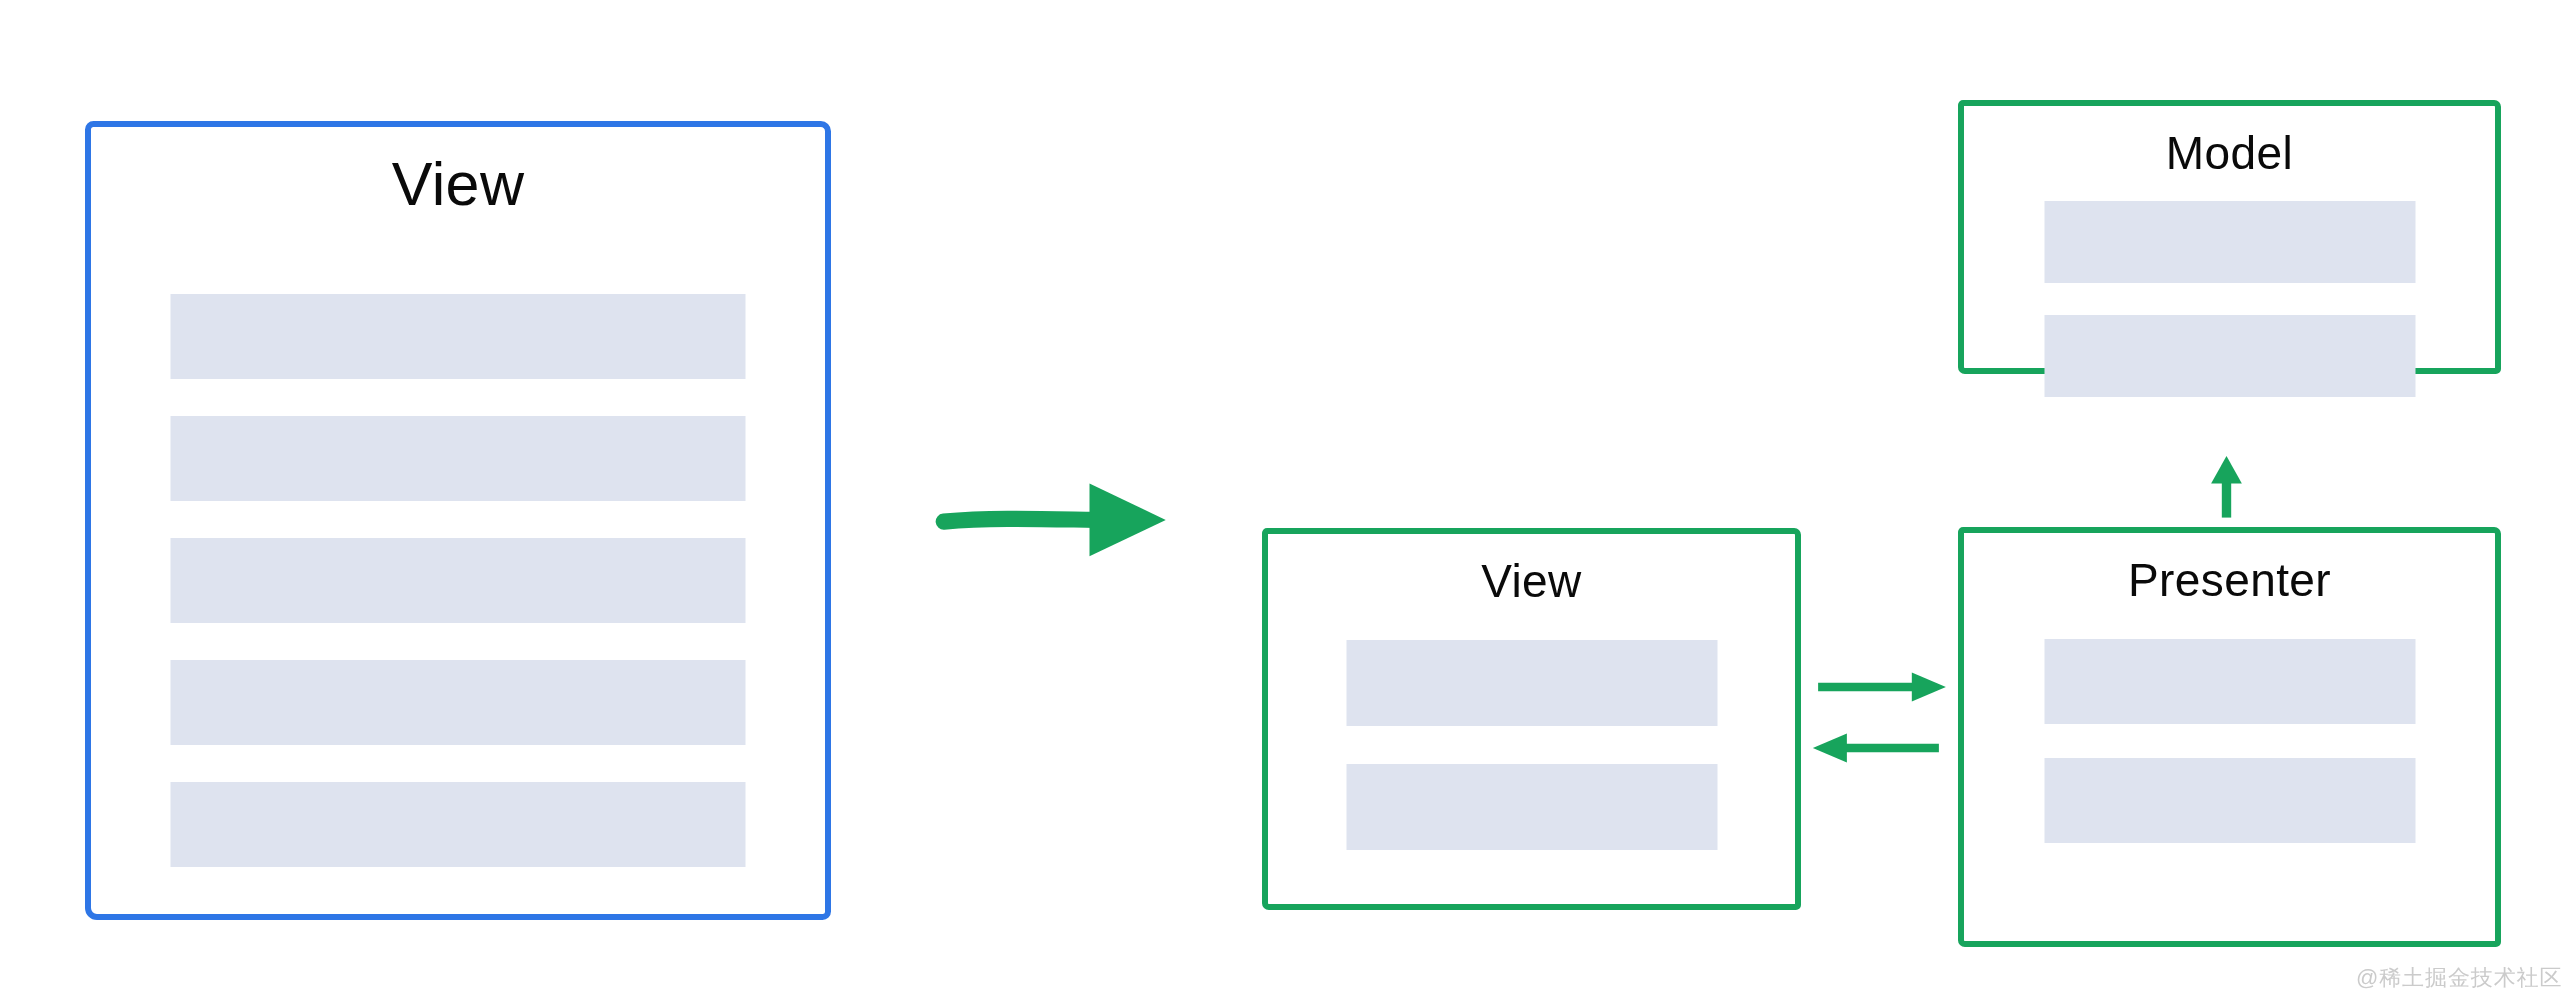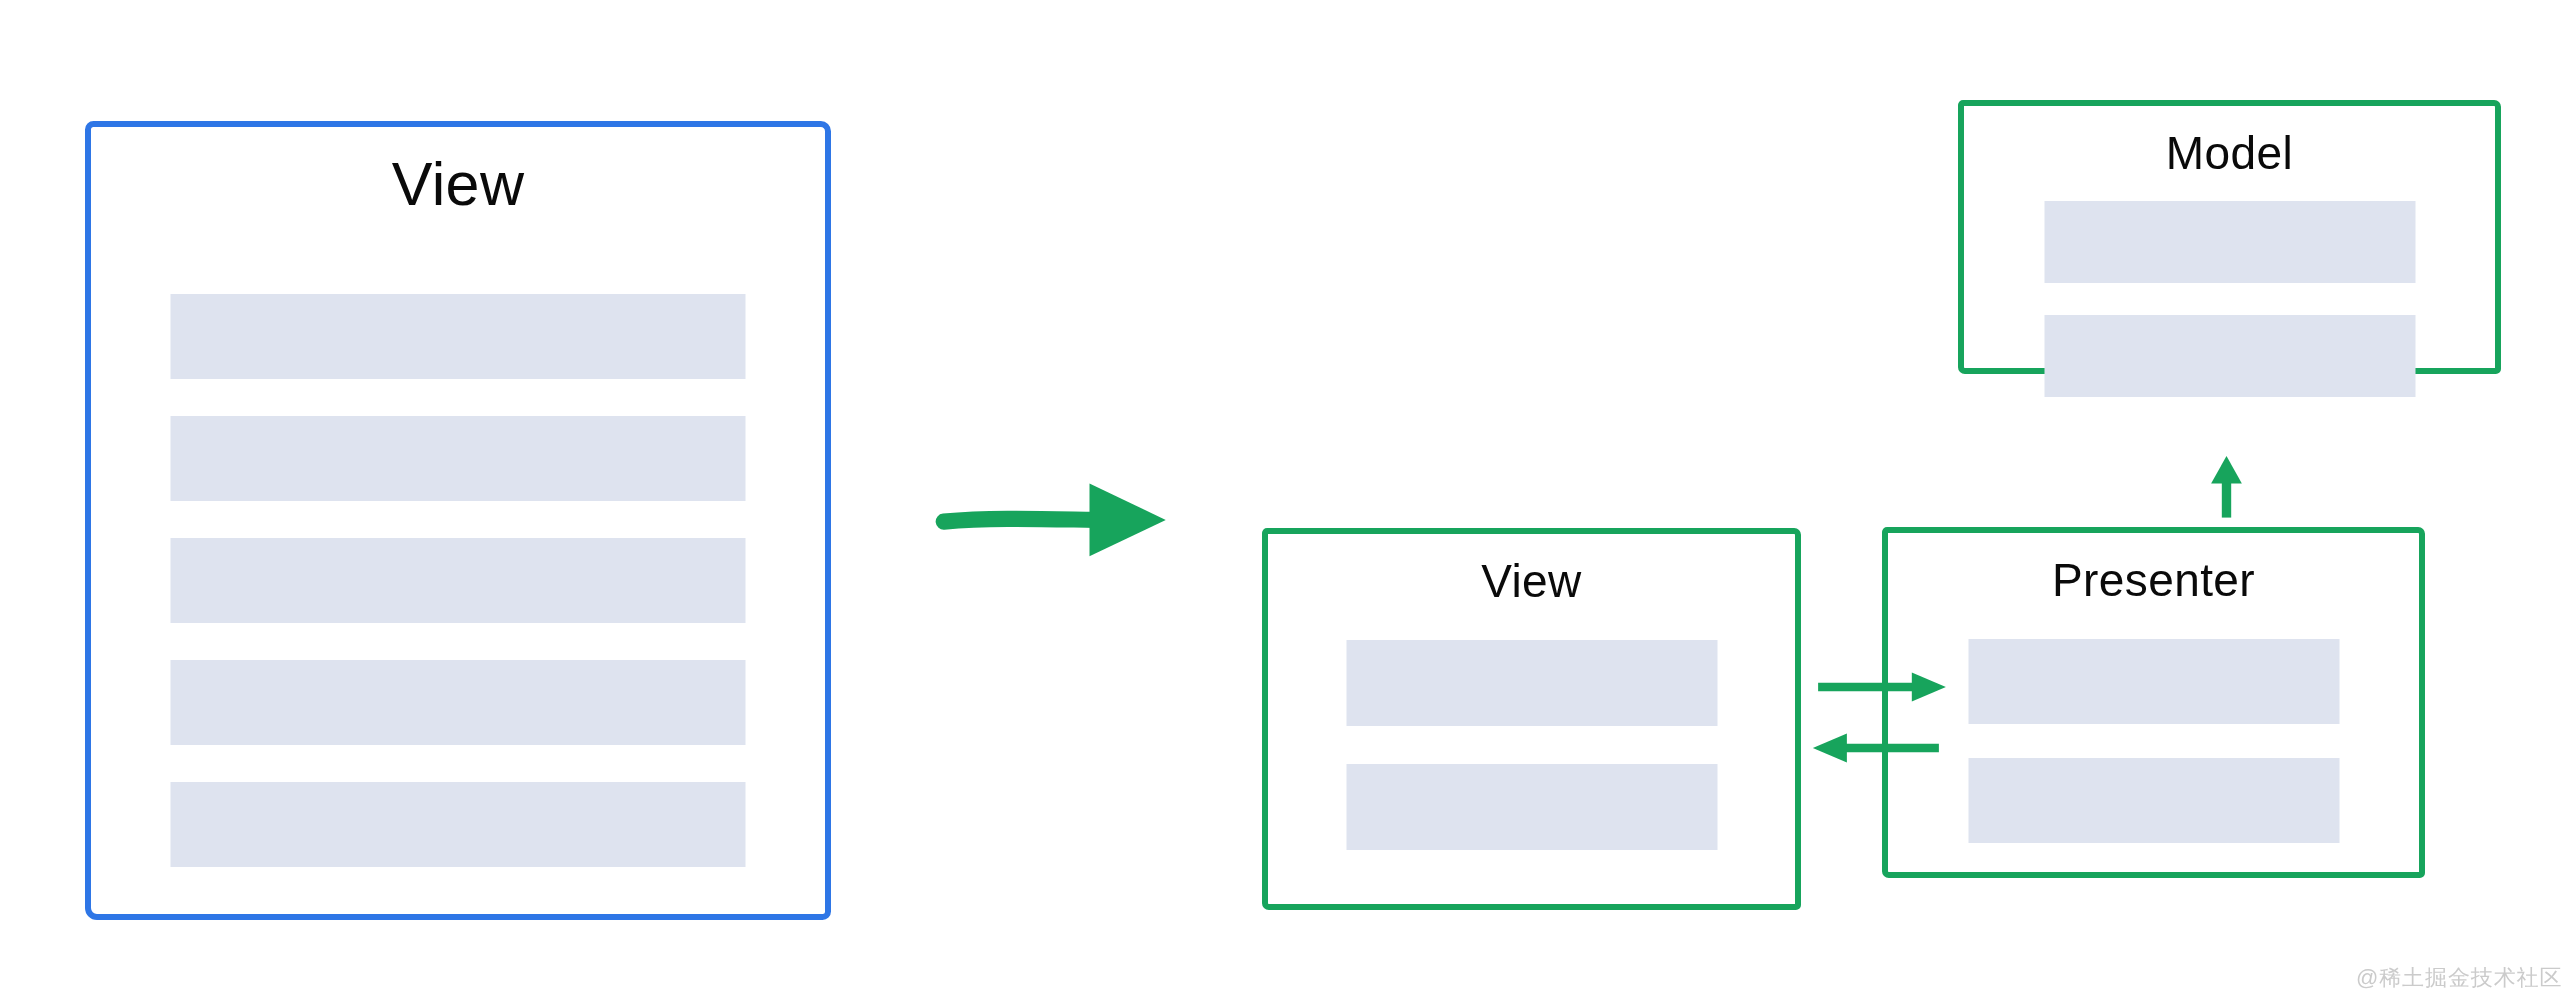--- a/index.html
+++ b/index.html
@@ -22,21 +22,21 @@
     left: 85px; top: 121px;
     width: 746px; height: 799px;
     border: 6px solid var(--blue, #2E76E6);
     border-radius: 8.5px 10.2px 8.5px 12px;
   }
   .box-green {
     border: 6.8px solid var(--green, #17A45C);
     border-radius: 5.1px 6.8px 5.1px 6.8px;
   }
   .box-view-small  { left: 1262px; top: 528px; width: 539px; height: 382px; }
-  .box-presenter   { left: 1882px; top: 527px; width: 543px; height: 351px; }
+  .box-presenter   { left: 1958px; top: 527px; width: 543px; height: 420px; }
   .box-model       { left: 1958px; top:  72px; width: 543px; height: 274px; margin-top: 28px; }
 
   .box-title {
     position: absolute;
     left: 0; right: 0;
     text-align: center;
     color: var(--text, #0a0a0a);
     font-weight: 400;
     letter-spacing: 0.4px;
     white-space: nowrap;

